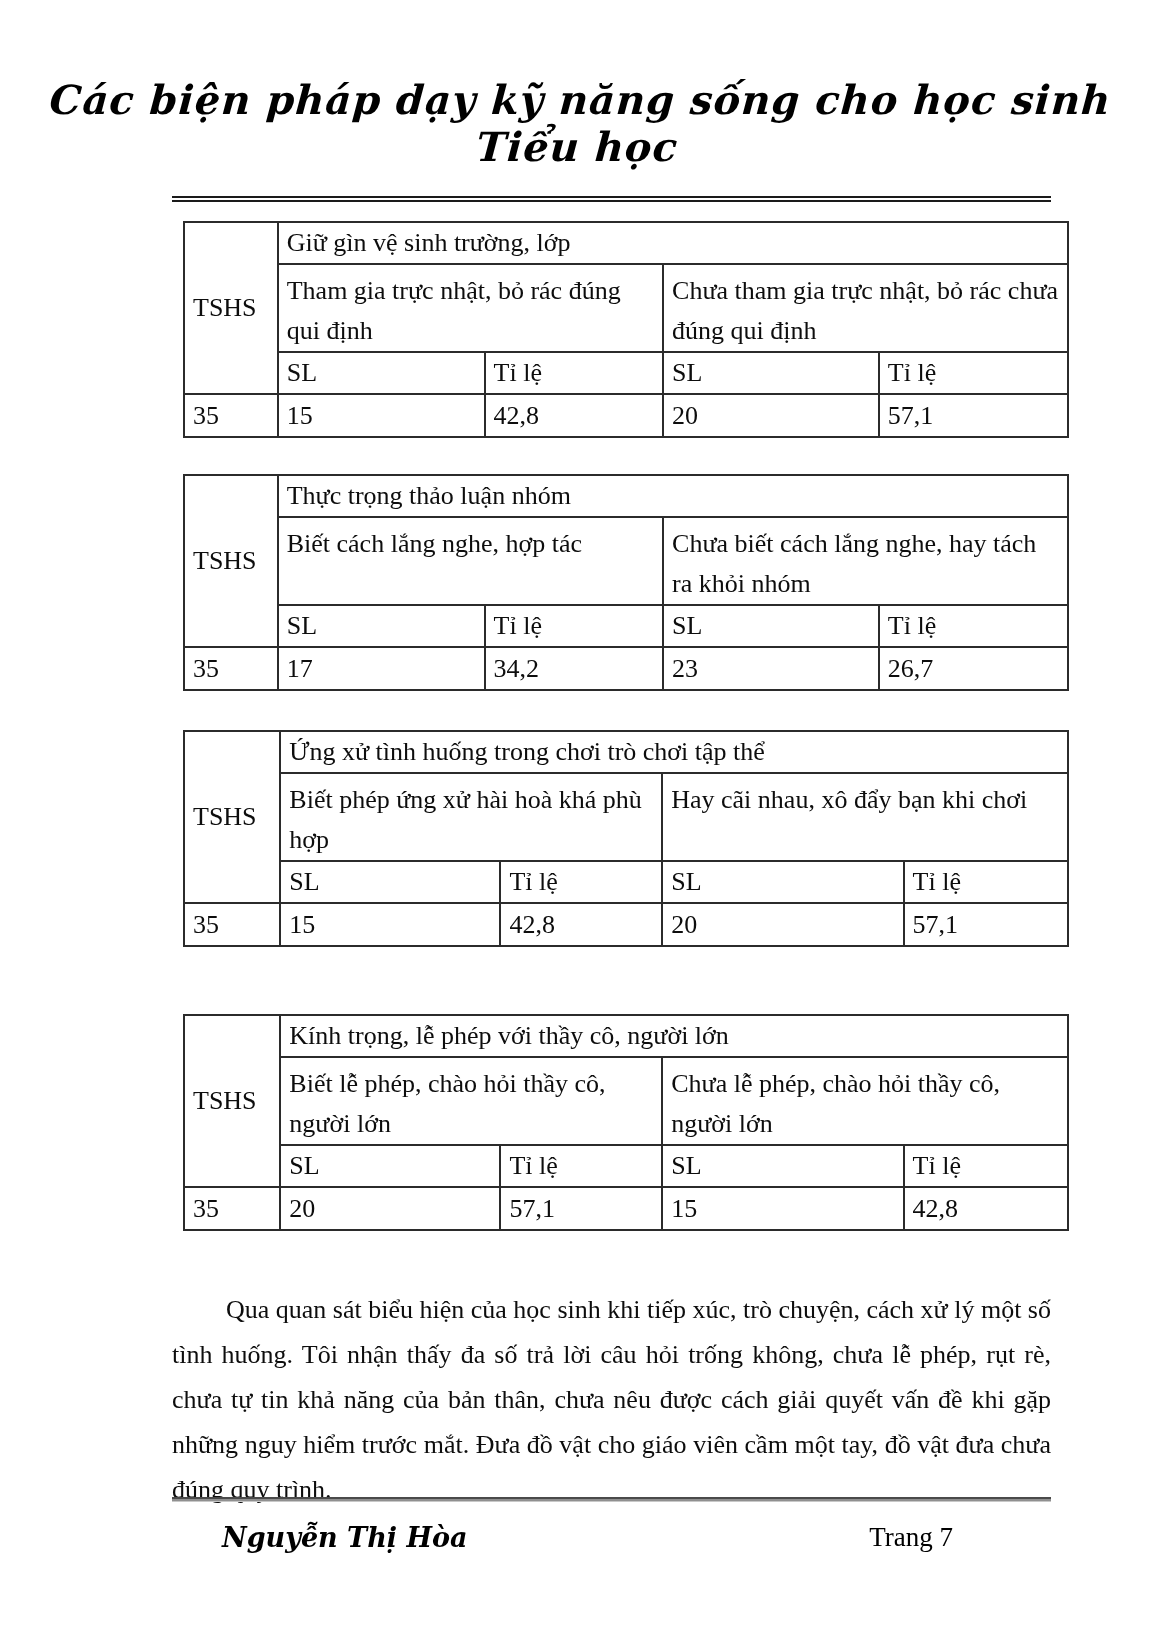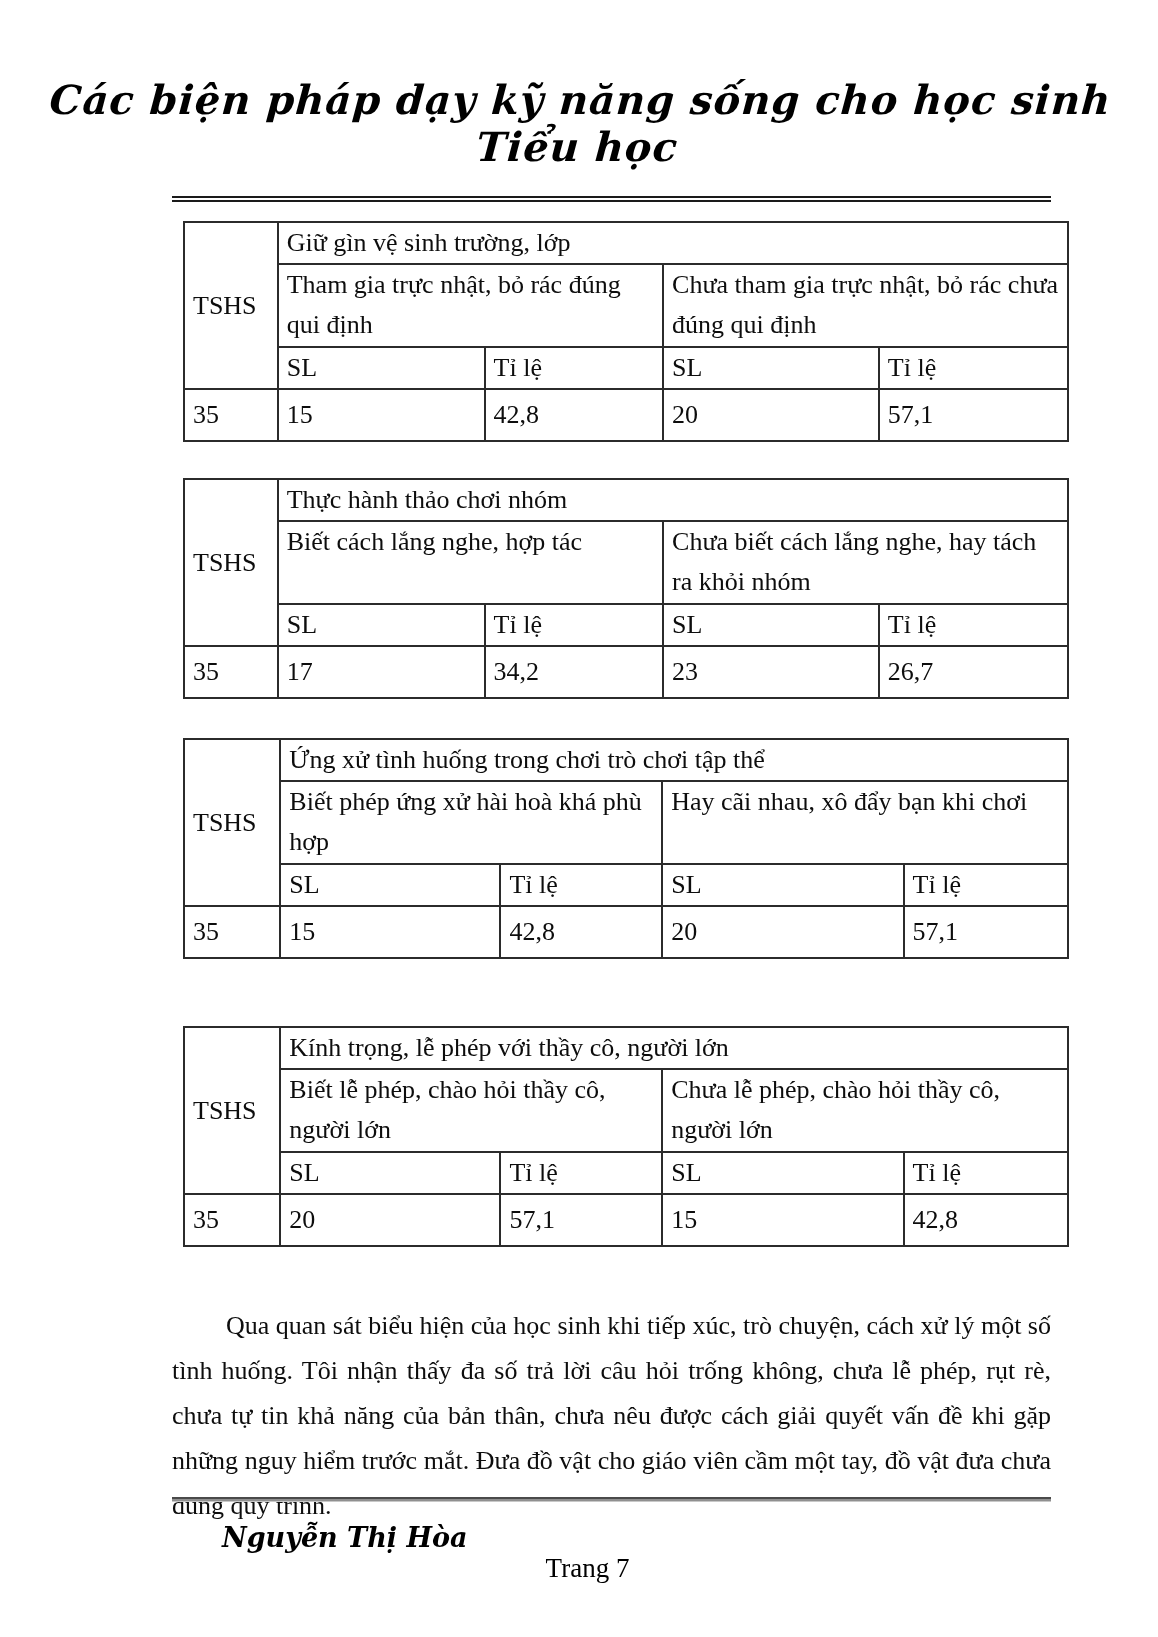--- a/index.html
+++ b/index.html
@@ -46,23 +46,23 @@
     color: #0d0d0d;
   }
   table.survey td {
     border: 2px solid #2b2b2b;
     text-align: left;
     vertical-align: middle;
     line-height: 40px;
     padding: 0 8px;
   }
   tr.r-title td { height: 40px; }
-  tr.r-sub   td { height: 83px; vertical-align: top; padding-top: 0; }
+  tr.r-sub   td { height: 83px; vertical-align: top; padding-top: 6px; }
   tr.r-cols  td { height: 41px; }
-  tr.r-data  td { height: 52px; }
+  tr.r-data  td { height: 43px; }
   td.tshs-cell { vertical-align: middle !important; padding-top: 0 !important; }
 
   .t1 { margin-top: 19px; }
   .t2 { margin-top: 36px; }
   .t3 { margin-top: 39px; }
   .t4 { margin-top: 67px; }
 
   
   .body-text {
     margin: 56px 8px 0 172px;
@@ -88,21 +88,20 @@
   .footer-row {
     position: absolute;
     left: 172px;
     top: 1522px;
     width: 879px;
     display: flex;
     justify-content: space-between;
     padding: 0 98px 0 50px;
     font-size: 27px;
     color: #000;
-    flex-direction: column;
   }
   .footer-author {
     font-family: "DejaVu Serif", serif;
     font-style: italic;
     font-weight: bold;
   }
   .footer-page { font-weight: normal; text-align: center; }
 </style>
 </head>
 <body>
@@ -149,21 +148,21 @@
     <colgroup>
       <col style="width:10.6%">
         <col style="width:23.4%">
         <col style="width:20.2%">
         <col style="width:24.4%">
         <col style="width:21.4%">
     </colgroup>
     <tbody>
       <tr class="r-title">
         <td class="tshs-cell" rowspan="3">TSHS</td>
-        <td colspan="4">Thực hành thảo chơi nhóm</td>
+        <td colspan="4">Thực trọng thảo luận nhóm</td>
       </tr>
       <tr class="r-sub">
         <td colspan="2">Biết cách lắng nghe, hợp tác</td>
         <td colspan="2">Chưa biết cách lắng nghe, hay tách ra khỏi nhóm</td>
       </tr>
       <tr class="r-cols">
         <td>SL</td>
         <td>Tỉ lệ</td>
         <td>SL</td>
         <td>Tỉ lệ</td>

